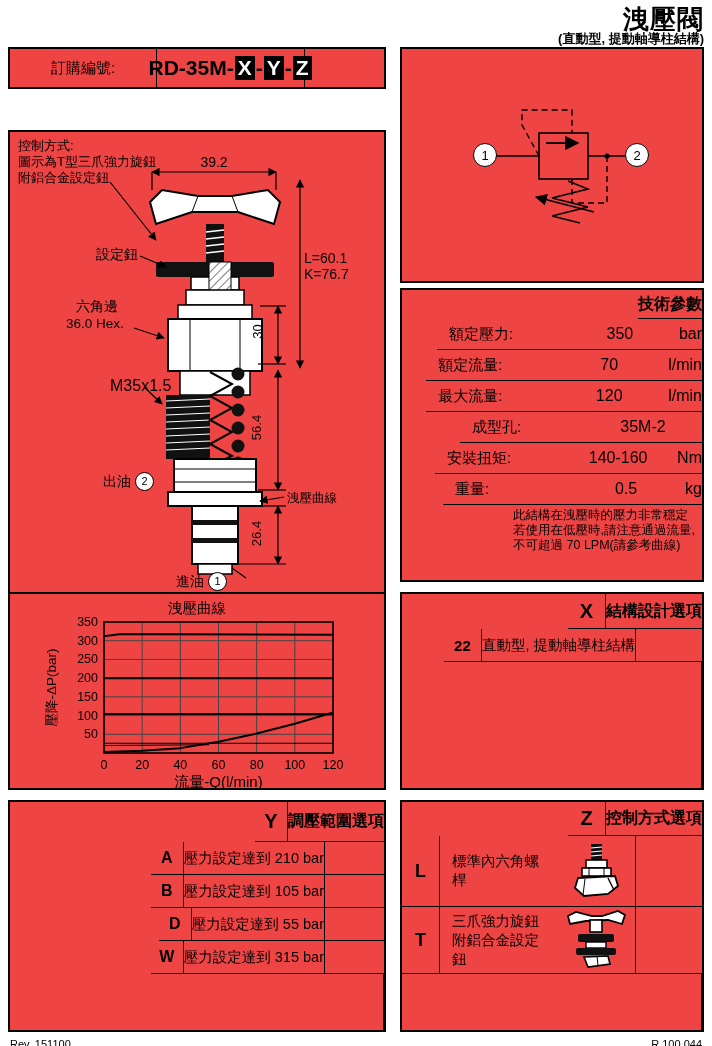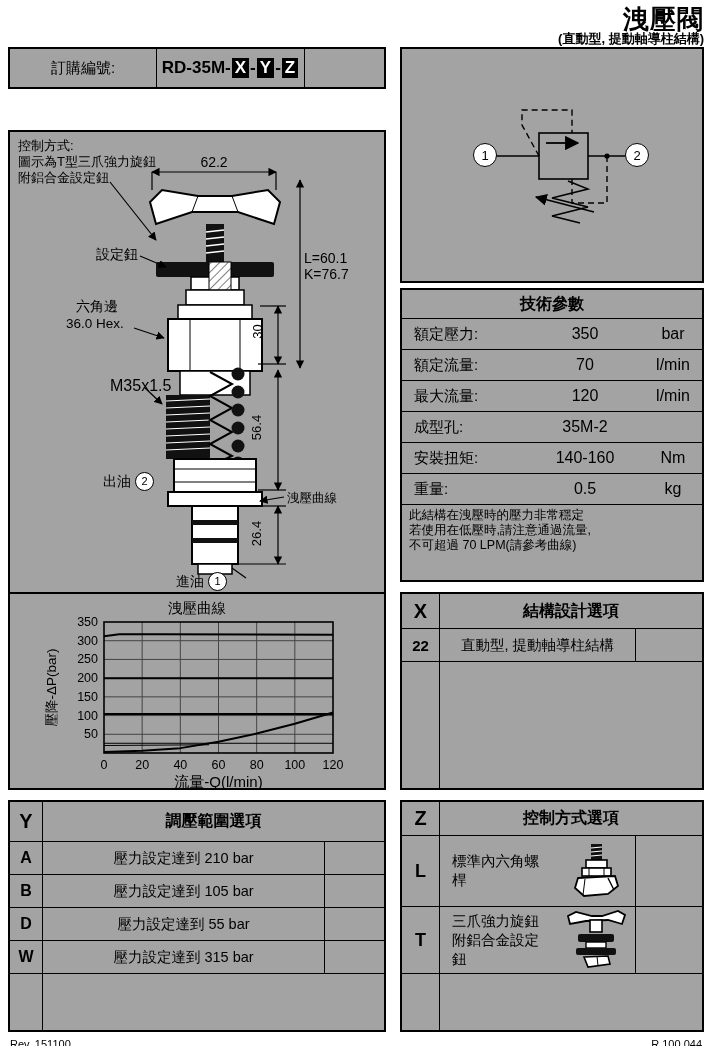--- a/index.html
+++ b/index.html
@@ -2,30 +2,30 @@
 <html><head>
 <meta charset="utf-8">
 <style>
   html,body{margin:0;padding:0;}
   body{
     width:712px;height:1046px;position:relative;overflow:hidden;
     background:#fff;color:#000;
     font-family:"Liberation Sans", sans-serif;
   }
   .abs{position:absolute;}
-  .box{position:absolute;border:2px solid #000;box-sizing:border-box;background:#a3a3a3;}
+  .box{position:absolute;border:2px solid #000;box-sizing:border-box;background:#ef4444;align-items:flex-end;}
   .ctr{text-align:center;}
   
   #page-title{right:8px;top:2px;font-size:26px;font-weight:bold;text-align:right;letter-spacing:1px;}
   #page-subtitle{right:8px;top:30px;font-size:13px;font-weight:bold;text-align:right;}
   
   #order-box{left:8px;top:47px;width:378px;height:42px;display:flex;}
   #order-box .cell{display:flex;align-items:center;justify-content:center;box-sizing:border-box;height:100%;}
   #order-label-cell{width:147px;border-right:1.5px solid #000;font-size:15px;}
-  #order-code-cell{width:148px;border-right:1.5px solid #000;font-size:17px;font-weight:bold;white-space:nowrap;}
+  #order-code-cell{width:148px;border-right:1.5px solid #000;font-size:21px;font-weight:bold;white-space:nowrap;}
   #order-empty-cell{flex:1;}
   .inv{background:#000;color:#fff;padding:0 3px;margin:0 1px;}
   
   #drawing-box{left:8px;top:95px;width:378px;height:488px;margin-top:35px;}
   #drawing-box .lbl{position:absolute;font-size:14px;white-space:nowrap;}
   .rot{transform:rotate(-90deg);transform-origin:center;}
   .circ{display:inline-flex;width:17px;height:17px;border:1.5px solid #000;border-radius:50%;
         align-items:center;justify-content:center;font-size:11px;line-height:1;background:#fff;}
   .portrow{display:flex;align-items:center;gap:4px;font-size:15px;}
   
@@ -202,21 +202,21 @@
     <line x1="134" y1="255" x2="152" y2="272" stroke="#000" stroke-width="1.2" marker-end="url(#arr)"></line>
     <line x1="274" y1="365" x2="250" y2="369" stroke="#000" stroke-width="1.2" marker-end="url(#arr)"></line>
     <line x1="236" y1="446" x2="222" y2="436" stroke="#000" stroke-width="1.2"></line>
   </svg>
   
   <div class="lbl" style="left:8px;top:6px;font-size:13px;line-height:16px;">
     <div>控制方式:</div>
     <div>圖示為T型三爪強力旋鈕</div>
     <div>附鋁合金設定鈕</div>
   </div>
-  <div class="lbl ctr" style="left:142px;top:22px;width:124px;">62.2</div>
+  <div class="lbl ctr" style="left:142px;top:22px;width:124px;">39.2</div>
   <div class="lbl" style="left:86px;top:114px;">設定鈕</div>
   <div class="lbl" style="left:294px;top:118px;">L=60.1</div>
   <div class="lbl" style="left:294px;top:134px;">K=76.7</div>
   <div class="lbl" style="left:66px;top:166px;">六角邊</div>
   <div class="lbl" style="left:56px;top:184px;font-size:13.5px;">36.0 Hex.</div>
   <div class="lbl" style="left:100px;top:245px;font-size:16px;">M35x1.5</div>
   <div class="lbl rot" style="left:240px;top:192px;font-size:13px;">30</div>
   <div class="lbl rot" style="left:234px;top:288px;font-size:13px;">56.4</div>
   <div class="lbl rot" style="left:234px;top:394px;font-size:13px;">26.4</div>
   <div class="lbl" style="left:277px;top:358px;font-size:12.5px;">洩壓曲線</div>

